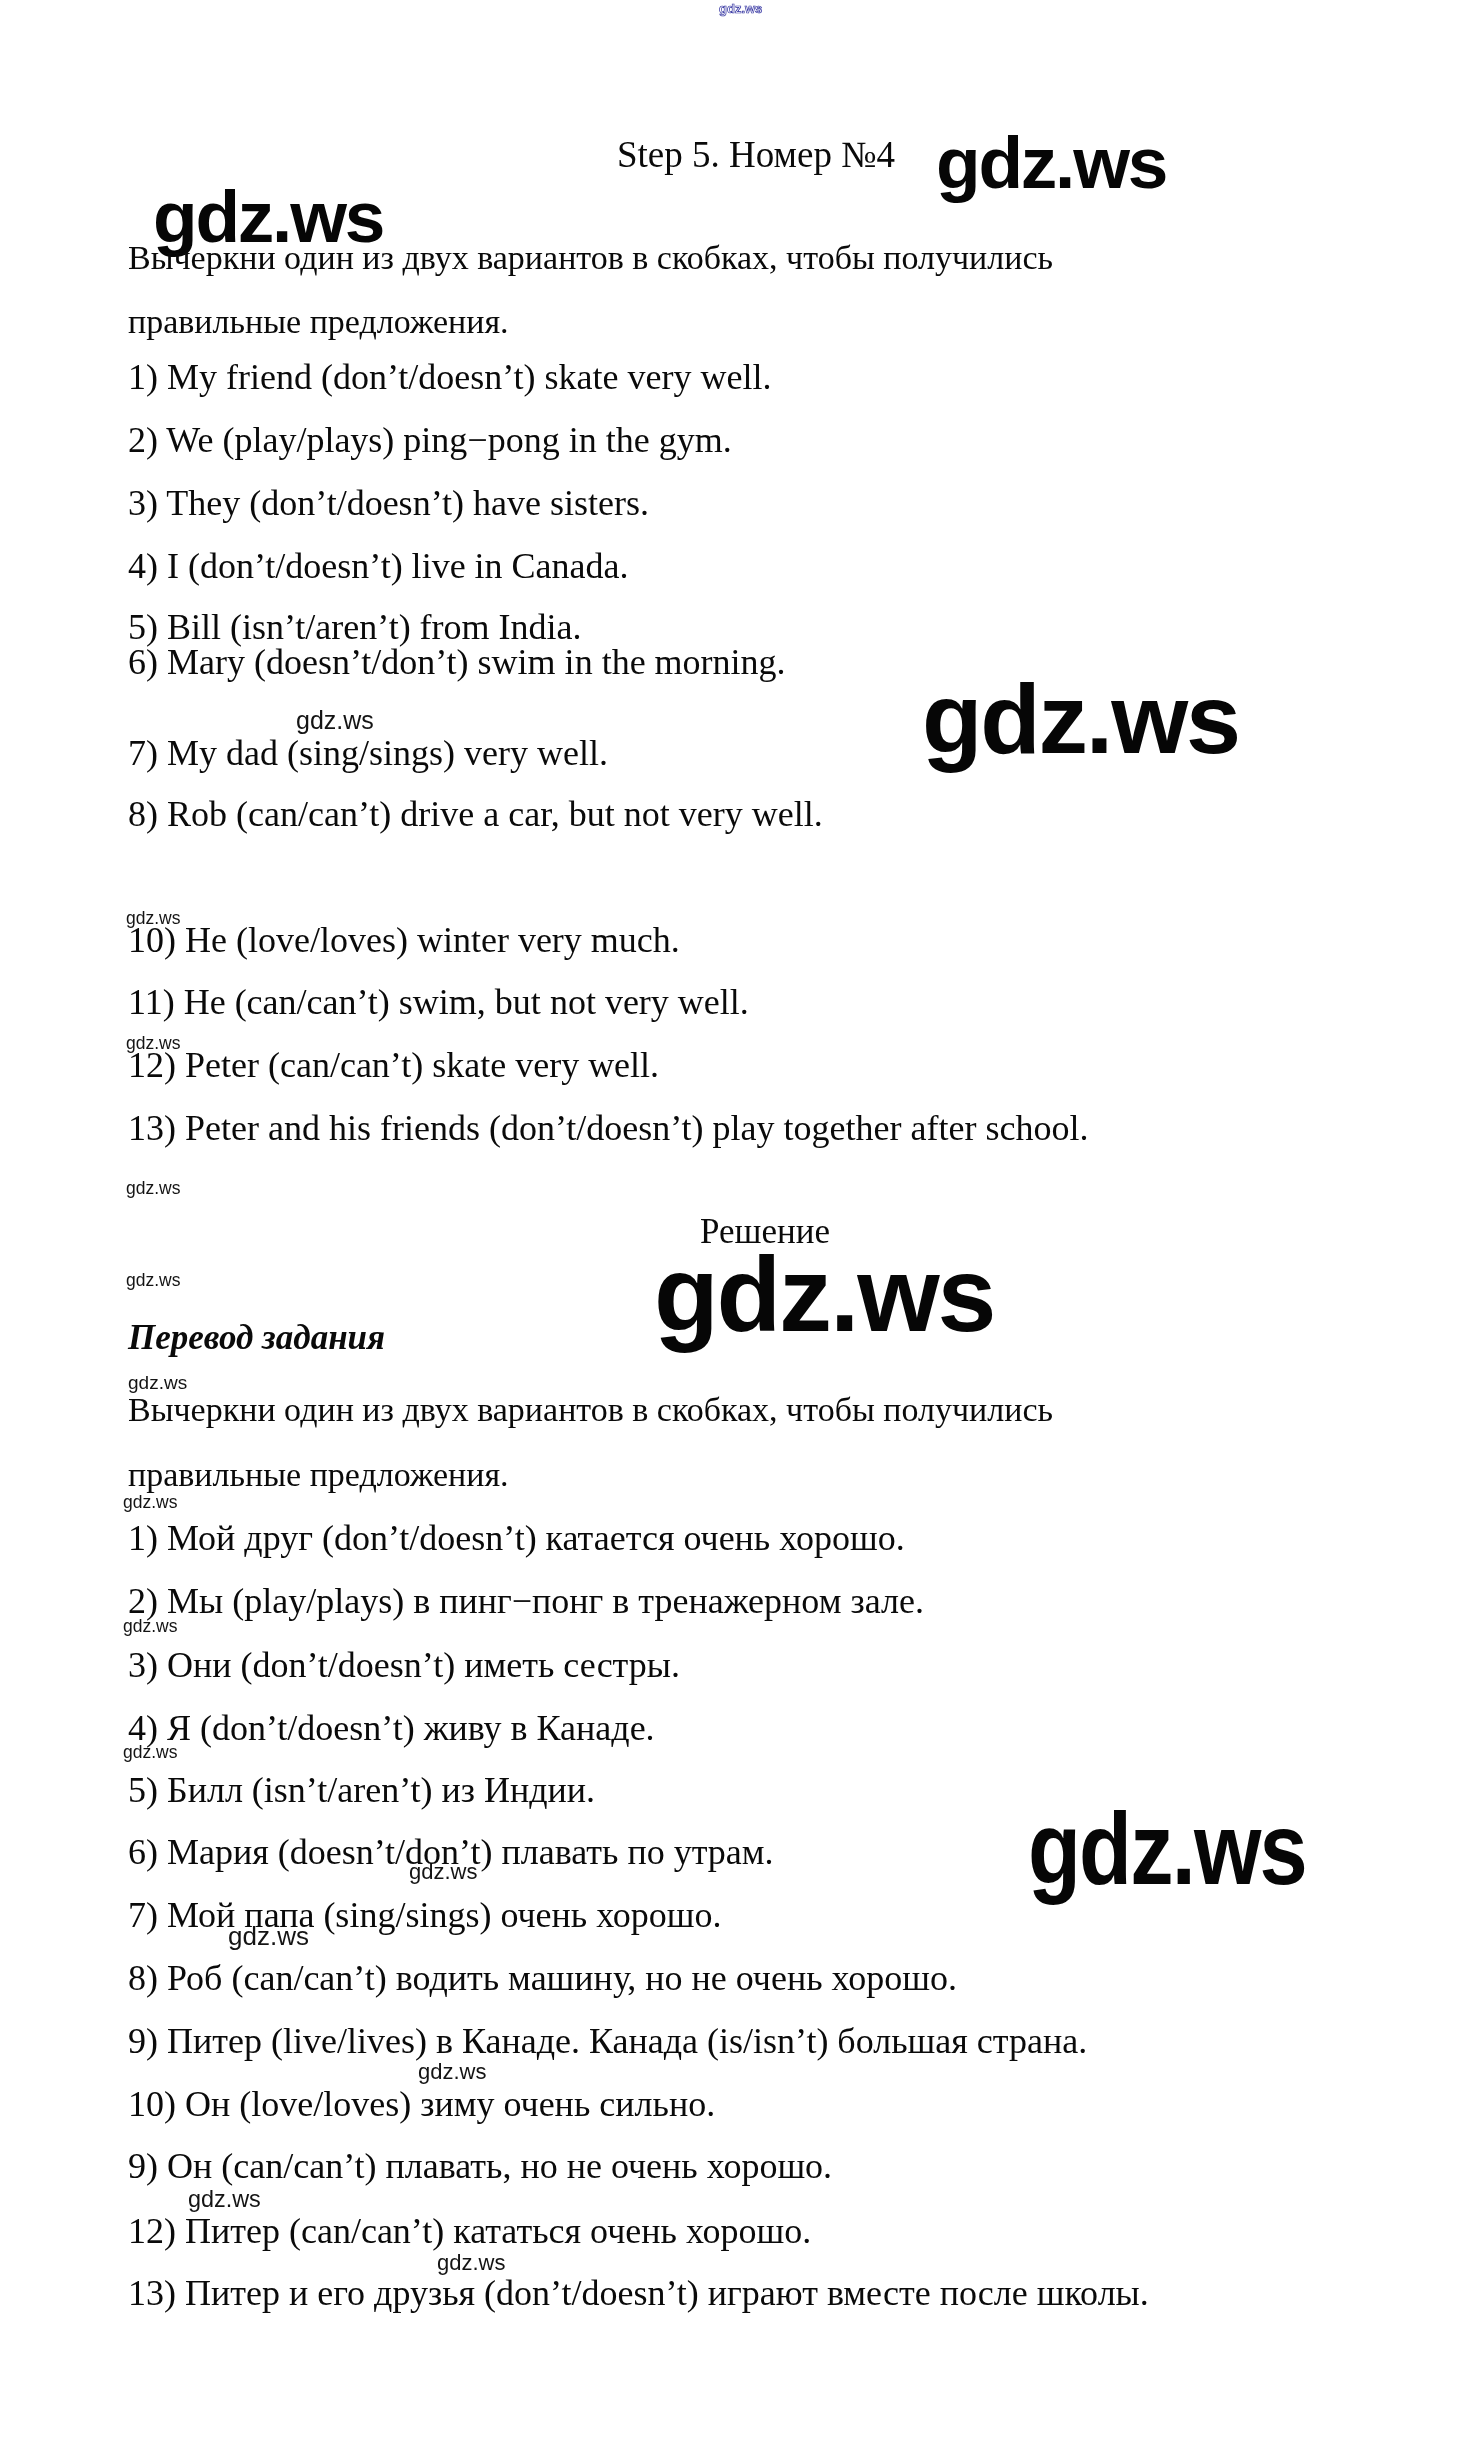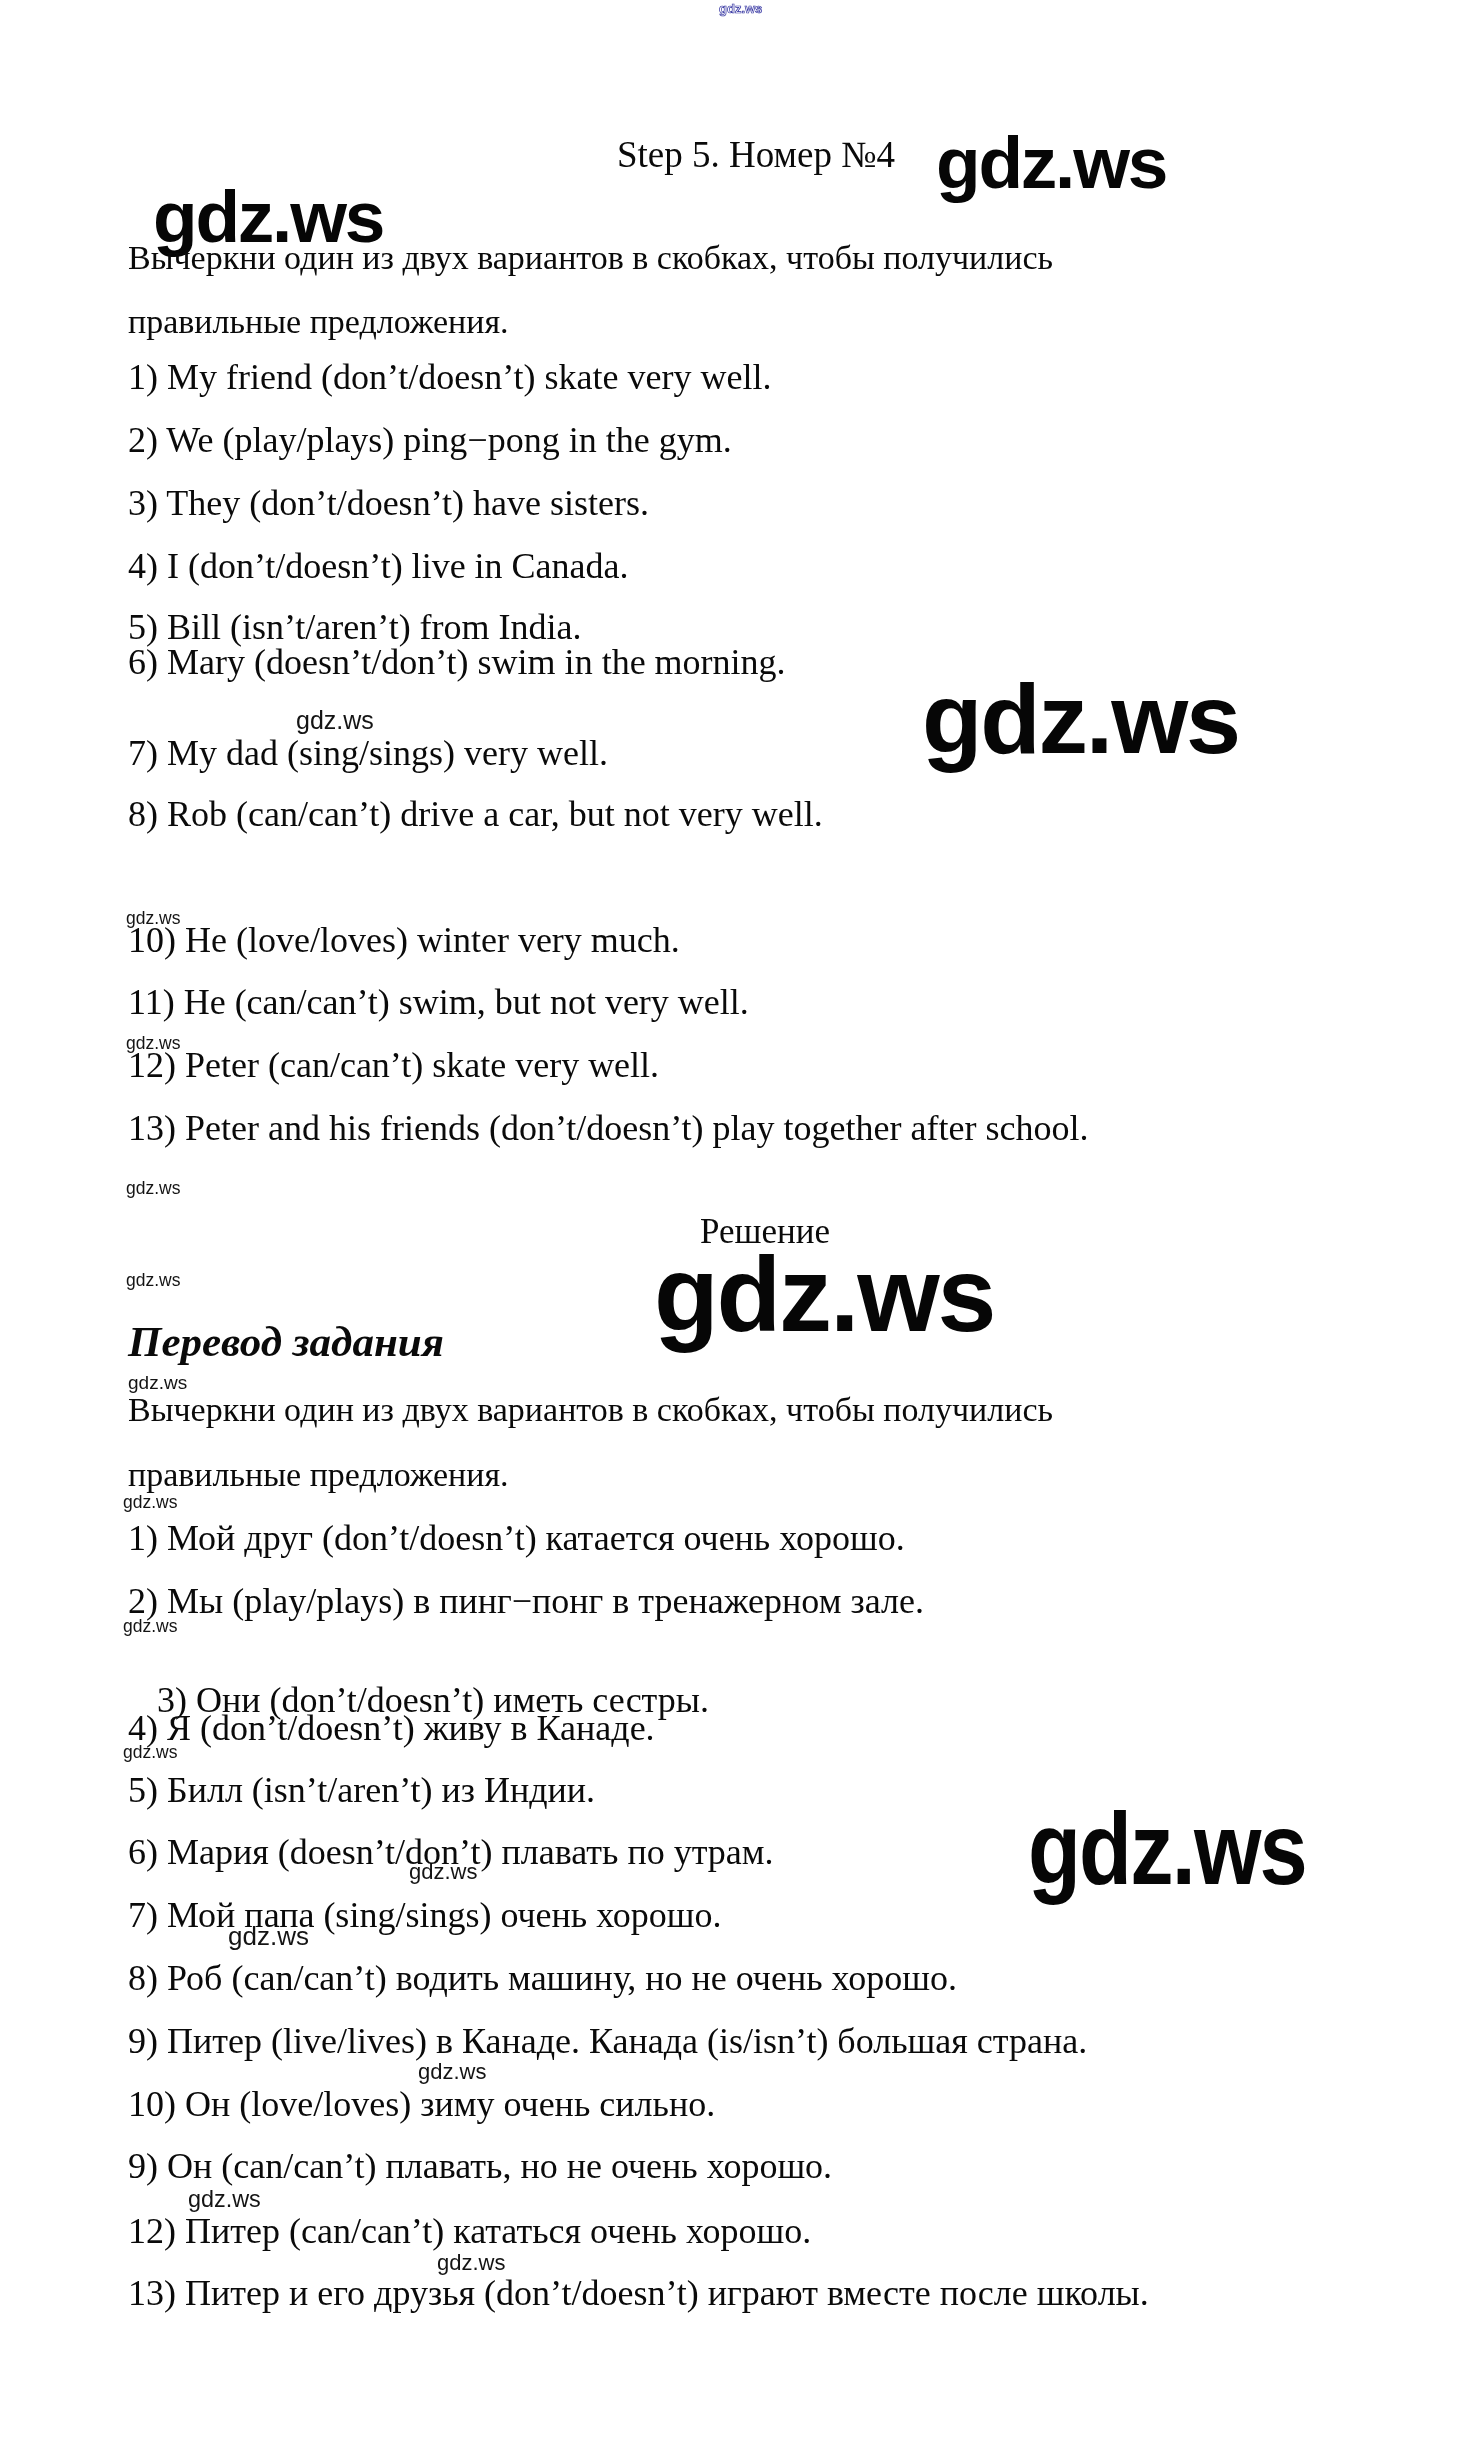--- a/index.html
+++ b/index.html
@@ -8,21 +8,21 @@
     width:1477px;
     height:2462px;
     background:#ffffff;
     overflow:hidden;
     font-family:"Liberation Serif", serif;
     color:#0a0a0a;
   }
   .abs{position:absolute;white-space:nowrap;line-height:1;}
   .title{font-size:37px;}
   .heading{font-size:35px;}
-  .heading-bi{font-size:43px;font-weight:bold;font-style:italic;}
+  .heading-bi{font-size:35px;font-weight:bold;font-style:italic;}
   .instr{font-size:34px;}
   .sent{font-size:36px;}
   .wm-big{
     font-family:"Liberation Sans", sans-serif;
     font-weight:700;
     letter-spacing:-2.2px;
     color:#060606;
     transform-origin:left top;
   }
   .wm-small{
@@ -87,21 +87,21 @@
 
   <div class="abs heading" style="left:700px;top:1214px;">Решение</div>
 
   <div class="abs heading-bi" style="left:128px;top:1320px;">Перевод задания</div>
 
   <div class="abs instr" style="left:128px;top:1393px;">Вычеркни один из двух вариантов в скобках, чтобы получились</div>
   <div class="abs instr" style="left:128px;top:1458px;">правильные предложения.</div>
 
   <div class="abs sent" style="left:128px;top:1520px;">1) Мой друг (don’t/doesn’t) катается очень хорошо.</div>
   <div class="abs sent" style="left:128px;top:1583px;">2) Мы (play/plays) в пинг−понг в тренажерном зале.</div>
-  <div class="abs sent" style="left:128px;top:1682px;margin-left:29px;">3) Они (don’t/doesn’t) иметь сестры.</div>
+  <div class="abs sent" style="left:128px;top:1647px;">3) Они (don’t/doesn’t) иметь сестры.</div>
   <div class="abs sent" style="left:128px;top:1710px;">4) Я (don’t/doesn’t) живу в Канаде.</div>
   <div class="abs sent" style="left:128px;top:1772px;">5) Билл (isn’t/aren’t) из Индии.</div>
   <div class="abs sent" style="left:128px;top:1834px;">6) Мария (doesn’t/don’t) плавать по утрам.</div>
   <div class="abs sent" style="left:128px;top:1897px;">7) Мой папа (sing/sings) очень хорошо.</div>
   <div class="abs sent" style="left:128px;top:1960px;">8) Роб (can/can’t) водить машину, но не очень хорошо.</div>
   <div class="abs sent" style="left:128px;top:2023px;">9) Питер (live/lives) в Канаде. Канада (is/isn’t) большая страна.</div>
   <div class="abs sent" style="left:128px;top:2086px;">10) Он (love/loves) зиму очень сильно.</div>
   <div class="abs sent" style="left:128px;top:2148px;">9) Он (can/can’t) плавать, но не очень хорошо.</div>
   <div class="abs sent" style="left:128px;top:2213px;">12) Питер (can/can’t) кататься очень хорошо.</div>
   <div class="abs sent" style="left:128px;top:2275px;">13) Питер и его друзья (don’t/doesn’t) играют вместе после школы.</div>

